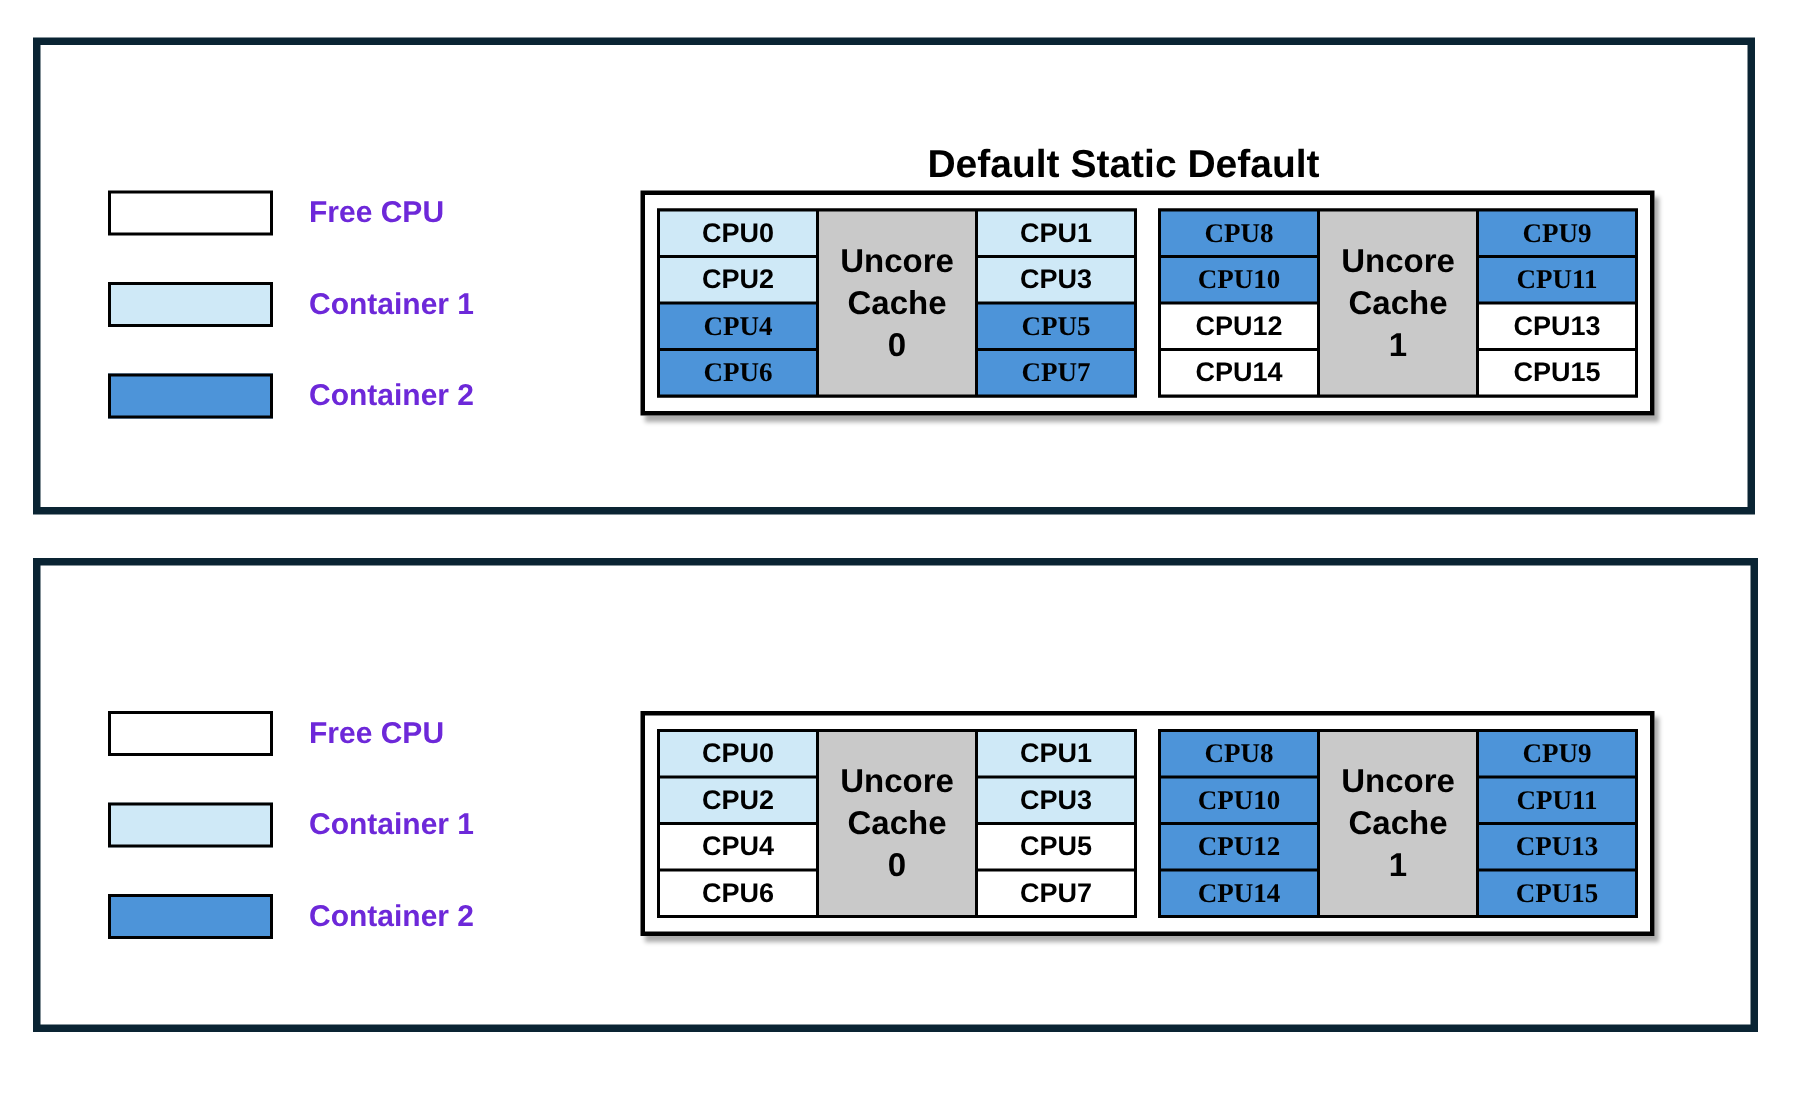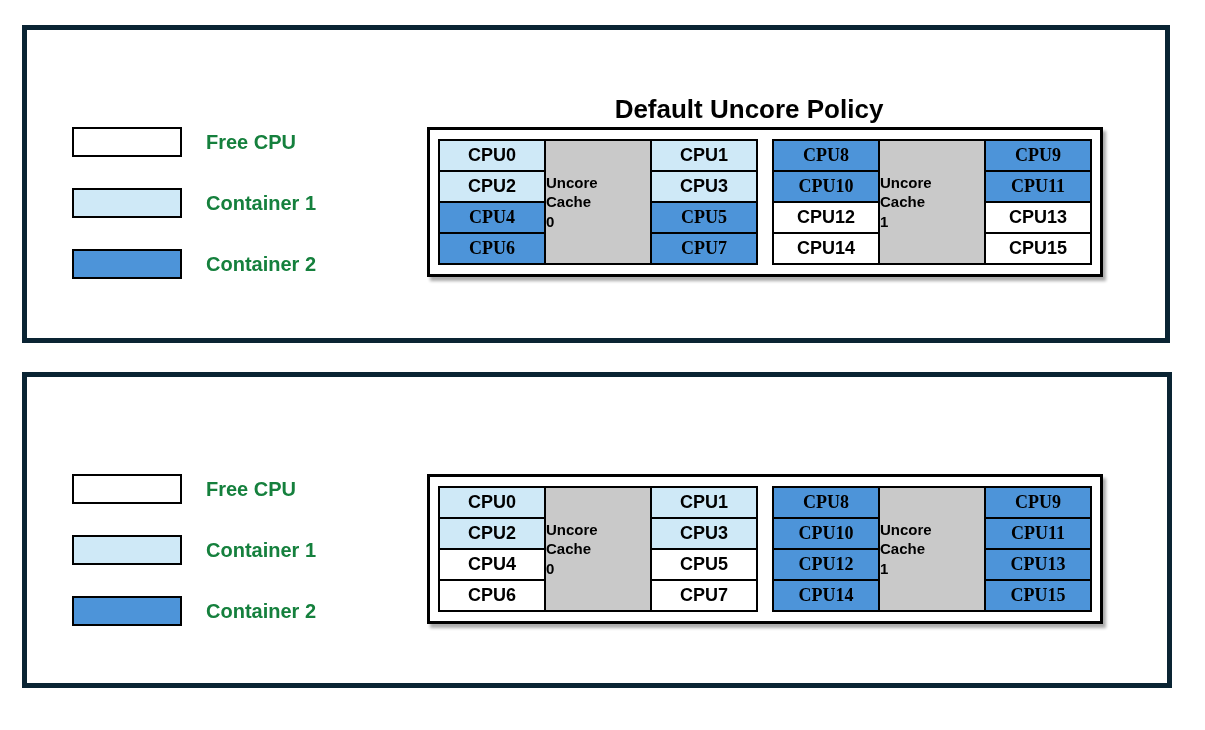--- a/index.html
+++ b/index.html
@@ -39,21 +39,21 @@
     box-sizing: border-box;
     width: 110px;
     height: 30px;
     border: 2px solid #000000;
     margin-right: 24px;
     background: #ffffff;
   }
   .legend-label {
     font-size: 20px;
     font-weight: bold;
-    color: #15803d;
+    color: #6d28d9;
     white-space: nowrap;
   }
 
   .panel-title {
     position: absolute;
     left: 372px;
     top: 42px;
     width: 700px;
     text-align: center;
     font-size: 26px;
@@ -93,24 +93,24 @@
     justify-content: center;
     font-size: 18px;
     font-weight: bold;
     color: #000000;
     background: #ffffff;
   }
   .uncore {
     width: 104px;
     display: flex;
     flex-direction: column;
-    align-items: flex-start;
+    align-items: center;
     justify-content: center;
     background: var(--uncore-cache, #c9c9c9);
-    font-size: 15px;
+    font-size: 22px;
     font-weight: bold;
     color: #000000;
     line-height: 1.28;
     text-align: center;
   }
   .state-free       { background: var(--free, #ffffff); }
   .state-container1 { background: var(--container1, #cfe9f7); }
   .state-container2 { background: var(--container2, #4d94d9); font-family: Liberation Serif, serif; }
 </style>
 </head>
@@ -127,21 +127,21 @@
       <div class="legend-row">
         <span class="swatch state-container1"></span>
         <span class="legend-label">Container 1</span>
       </div>
       <div class="legend-row">
         <span class="swatch state-container2"></span>
         <span class="legend-label">Container 2</span>
       </div>
     </div>
 
-    <h2 class="panel-title">Default Uncore Policy</h2>
+    <h2 class="panel-title">Default Static Default</h2>
 
     <div class="diagram">
       <div class="group">
         <div class="cpu-col">
           <div class="cell state-container1">CPU0</div>
           <div class="cell state-container1">CPU2</div>
           <div class="cell state-container2">CPU4</div>
           <div class="cell state-container2">CPU6</div>
         </div>
         <div class="uncore">

